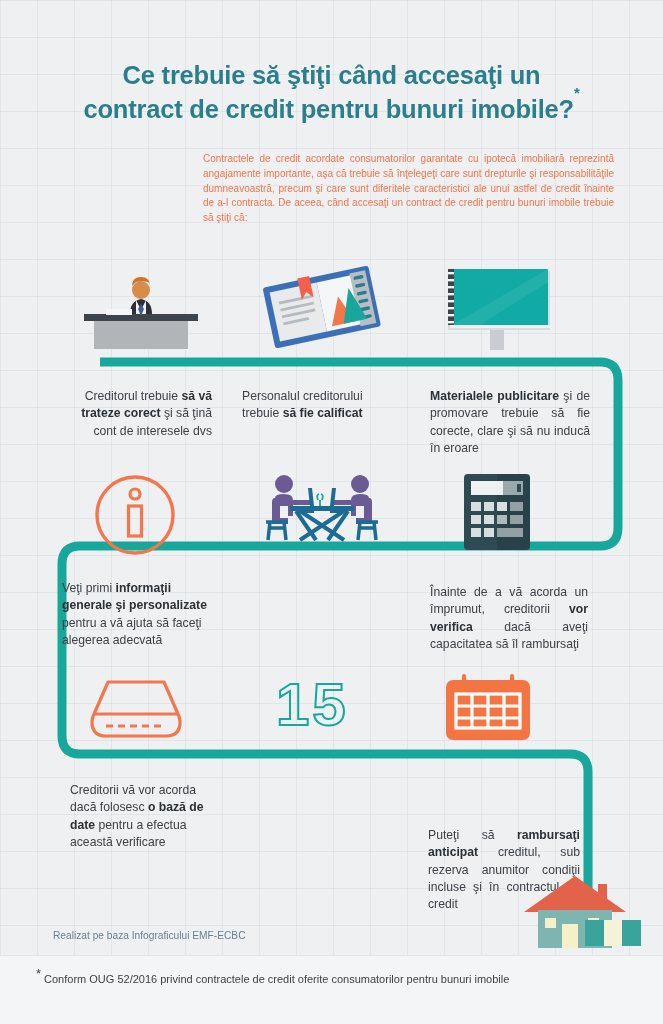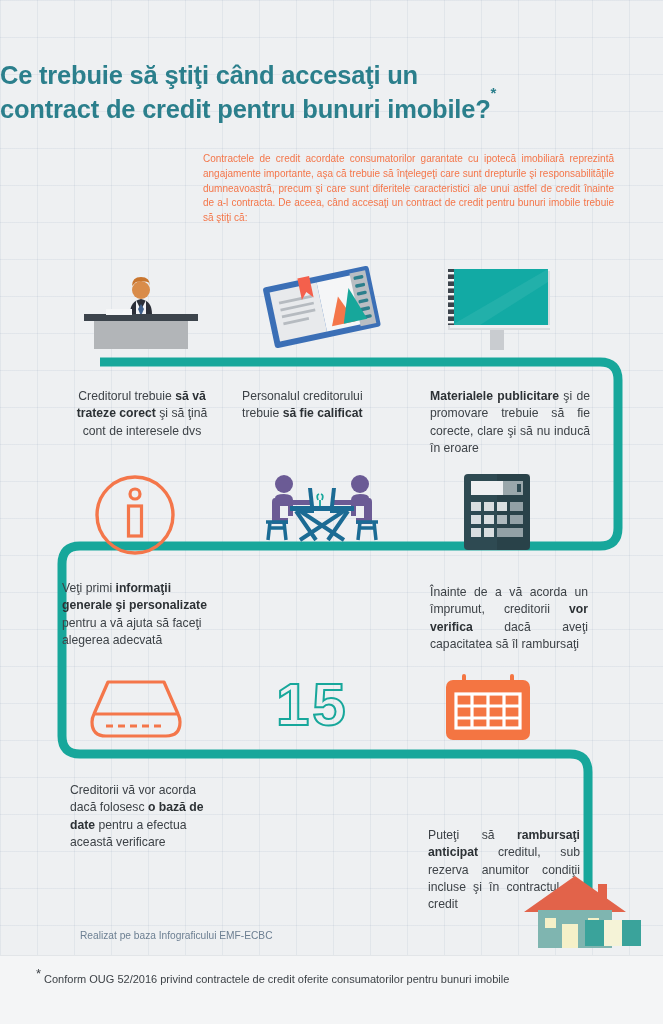--- a/index.html
+++ b/index.html
@@ -16,20 +16,21 @@
       linear-gradient(to right, rgba(140,160,180,0.13) 1px, transparent 1px),
       linear-gradient(to bottom, rgba(140,160,180,0.13) 1px, transparent 1px);
     background-size: 37px 37px;
     pointer-events: none;
   }
   #page { position: absolute; inset: 0; }
 
   
   .title {
     position: absolute; left: 0; right: 0; top: 58px;
+    text-align: center;
     color: #2b7f8c;
     font-size: 25.5px; font-weight: bold; line-height: 1.34;
     letter-spacing: -0.2px;
   }
   .title sup { font-size: 15px; top: -0.7em; position: relative; }
 
   
   .intro {
     position: absolute; left: 203px; top: 152px; width: 411px;
     color: #f4764a; font-size: 10px; line-height: 1.48;
@@ -41,21 +42,21 @@
 
   
   .cell { position: absolute; font-size: 12.2px; line-height: 1.42; color: #3d4247; }
   .cell b { font-weight: bold; color: #2c3135; }
   .ta-r { text-align: right; }
   .ta-c { text-align: left; }
   .ta-j { text-align: justify; }
 
   
   .credit {
-    position: absolute; left: 68px; top: 930px;
+    position: absolute; left: 41px; top: 930px;
     font-size: 10.2px; color: #6c7f92; padding-left: 12px;
   }
   .footnote-bar {
     position: absolute; left: 0; right: 0; top: 955px; bottom: 0;
     background: #f4f5f6;
     border-top: 1px solid #e2e5e8;
   }
   .footnote {
     position: absolute; left: 36px; top: 966px;
     font-size: 11px; color: #3d4247;
@@ -161,21 +162,21 @@
       <rect x="8" y="31" width="6" height="2.4"></rect>
       <rect x="8" y="38" width="6" height="2.4"></rect>
       <rect x="8" y="45" width="6" height="2.4"></rect>
       <rect x="8" y="52" width="6" height="2.4"></rect>
       <rect x="8" y="59" width="6" height="2.4"></rect>
     </g>
 
     <rect x="10" y="63" width="100" height="3" fill="#eef0f2"></rect>
   </svg>
 
-  <div class="cell ta-r" style="left:72px; top:388px; width:140px;text-align:center;"><span>Creditorul trebuie </span><b>să vă trateze corect</b><span> şi să ţină cont de interesele dvs</span></div>
+  <div class="cell ta-r" style="left:72px; top:388px; width:140px;"><span>Creditorul trebuie </span><b>să vă trateze corect</b><span> şi să ţină cont de interesele dvs</span></div>
 
   <div class="cell ta-c" style="left:242px; top:388px; width:160px;"><span>Personalul creditorului trebuie </span><b>să fie calificat</b></div>
 
   <div class="cell ta-j" style="left:430px; top:388px; width:160px;"><b>Materialele publicitare</b><span> şi de promovare trebuie să fie corecte, clare şi să nu inducă în eroare</span></div>
 
   <svg class="ico" style="left:92px; top:472px;" width="86" height="86">
     <circle cx="43" cy="43" r="38" fill="none" stroke="#f4764a" stroke-width="3.4"></circle>
     <rect x="38" y="17" width="10" height="10" rx="5" fill="none" stroke="#f4764a" stroke-width="3.2"></rect>
     <rect x="36.5" y="34" width="13" height="30" fill="none" stroke="#f4764a" stroke-width="3.2"></rect>
   </svg>

